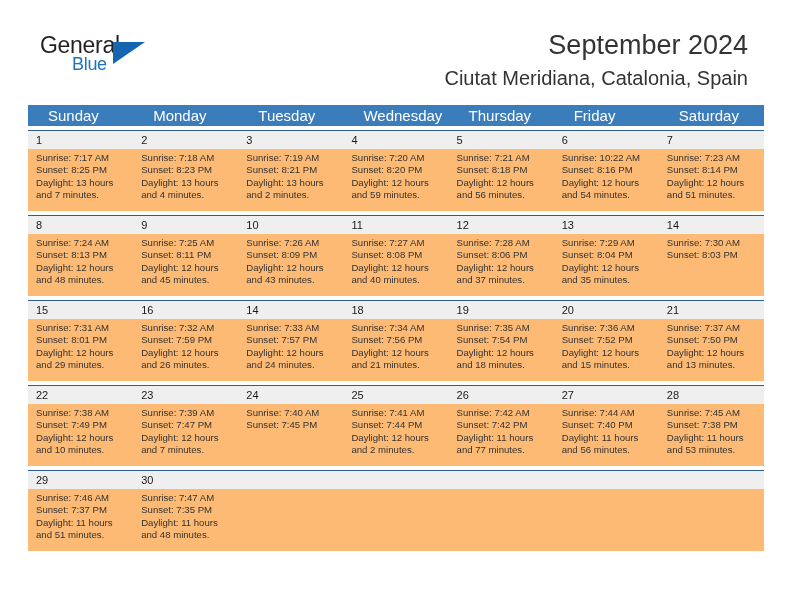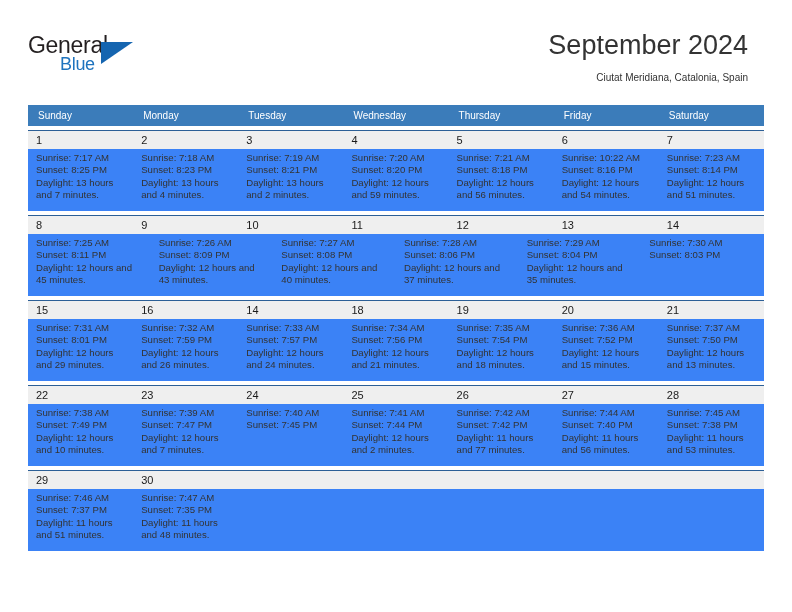--- a/index.html
+++ b/index.html
@@ -26,21 +26,21 @@
   .header {
     position: absolute;
     left: 28px;
     top: 28px;
     right: 28px;
     height: 70px;
   }
 
   .brand {
     position: absolute;
-    left: 0;
+    left: 12px;
     top: 4px;
     width: 180px;
     height: 58px;
   }
   .brand-general {
     position: absolute;
     left: 0;
     top: 0;
     font-size: 23px;
     letter-spacing: -0.3px;
@@ -74,21 +74,21 @@
   }
   .cal-title {
     font-size: 27px;
     color: #333333;
     line-height: 34px;
     white-space: nowrap;
     font-weight: normal;
     margin: 0;
   }
   .cal-subtitle {
-    font-size: 10px;
+    font-size: 20px;
     color: #333333;
     line-height: 20px;
     margin: 6px 0 0 0;
     white-space: nowrap;
     font-weight: normal;
   }
 
   
   .calendar {
     position: absolute;
@@ -98,23 +98,23 @@
   }
 
   .weekday-header {
     display: flex;
     background: #3b7cba;
     height: 21px;
   }
   .weekday-cell {
     flex: 1 1 0;
     color: #ffffff;
-    font-size: 10px;
+    font-size: 15px;
     line-height: 21px;
-    padding-left: 10px;
+    padding-left: 20px;
     box-sizing: border-box;
     white-space: nowrap;
     overflow: hidden;
   }
 
   .week-row {
     border-top: 1.5px solid #2c5f96;
     margin-top: 4px;
   }
   .week-row:first-of-type {
@@ -129,21 +129,21 @@
     flex: 1 1 0;
     font-size: 11px;
     line-height: 18px;
     padding-left: 8px;
     box-sizing: border-box;
     color: #1a1a1a;
   }
   .detail-band {
     display: flex;
     height: 62px;
-    background: #3b82f6;
+    background: #fdba74;
   }
   .detail-cell {
     flex: 1 1 0;
     padding: 3px 8px 0 8px;
     box-sizing: border-box;
     font-size: 9.6px;
     line-height: 12.4px;
     color: #333333;
   }
   .detail-line {
@@ -241,20 +241,25 @@
         <div class="daynum-cell">8</div>
         <div class="daynum-cell">9</div>
         <div class="daynum-cell">10</div>
         <div class="daynum-cell">11</div>
         <div class="daynum-cell">12</div>
         <div class="daynum-cell">13</div>
         <div class="daynum-cell">14</div>
       </div>
       <div class="detail-band">
         <div class="detail-cell">
+          <div class="detail-line">Sunrise: 7:24 AM</div>
+          <div class="detail-line">Sunset: 8:13 PM</div>
+          <div class="detail-daylight">Daylight: 12 hours and 48 minutes.</div>
+        </div>
+        <div class="detail-cell">
           <div class="detail-line">Sunrise: 7:25 AM</div>
           <div class="detail-line">Sunset: 8:11 PM</div>
           <div class="detail-daylight">Daylight: 12 hours and 45 minutes.</div>
         </div>
         <div class="detail-cell">
           <div class="detail-line">Sunrise: 7:26 AM</div>
           <div class="detail-line">Sunset: 8:09 PM</div>
           <div class="detail-daylight">Daylight: 12 hours and 43 minutes.</div>
         </div>
         <div class="detail-cell">

